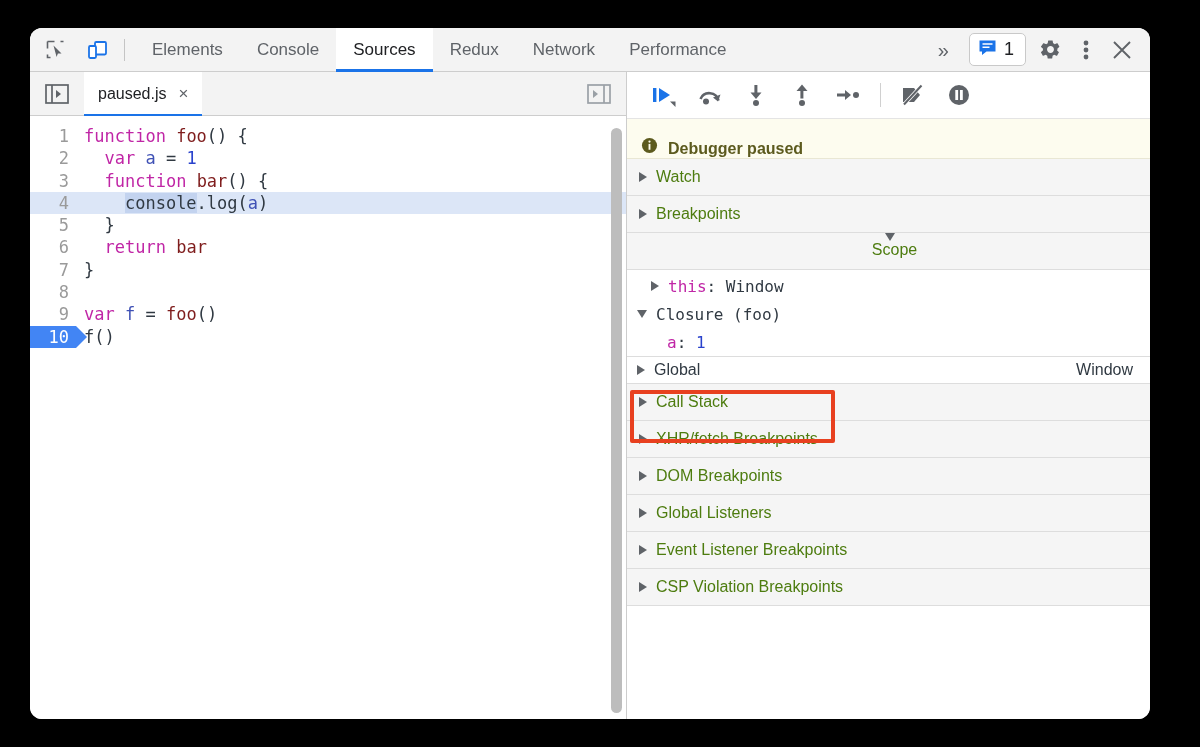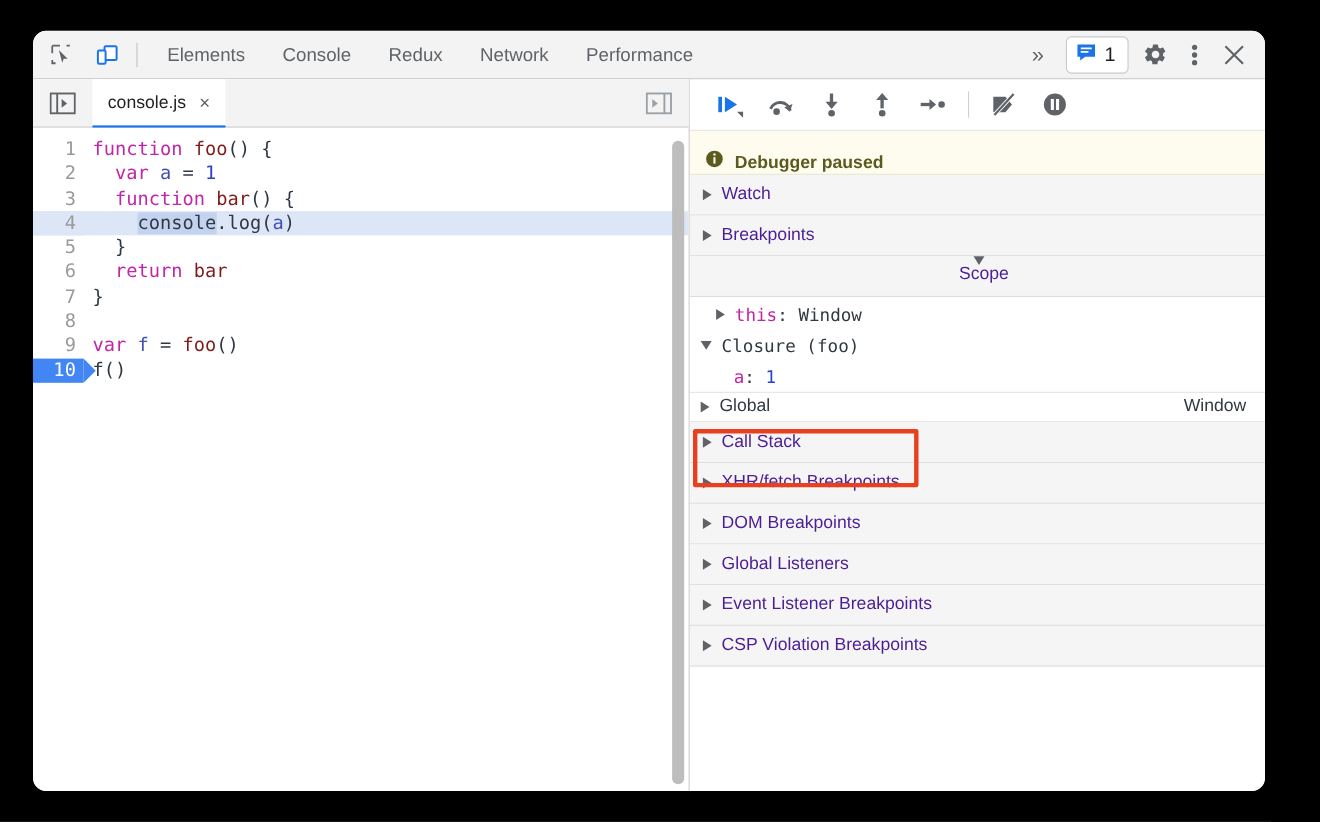--- a/index.html
+++ b/index.html
@@ -231,21 +231,21 @@
     overflow: hidden;
     position: relative;
   }
   .section-header {
     height: 37px;
     display: flex; align-items: center;
     padding-left: 12px;
     background: #f5f5f5;
     border-bottom: 1px solid #dddddd;
     font-size: 16px;
-    color: #4c1d95;
+    color: #4d7c0f;
     cursor: pointer;
     position: relative;
   }
   .section-header.open { background: #f5f5f5; flex-direction: column; }
   .tri {
     width: 0; height: 0; margin-right: 9px;
     flex: 0 0 auto;
   }
   .tri.right {
     border-top: 5.5px solid transparent;
@@ -319,20 +319,21 @@
       <svg width="22" height="22" viewBox="0 0 22 22">
         <rect x="9" y="3" width="11" height="12.5" rx="1.2" stroke="#1a73e8" stroke-width="1.8" fill="#fff"></rect>
         <rect x="3" y="7" width="7" height="12" rx="1.2" stroke="#1a73e8" stroke-width="1.8" fill="#fff"></rect>
       </svg>
     </div>
 
     <div class="tb-sep"></div>
 
     <div class="panel-tab">Elements</div>
     <div class="panel-tab">Console</div>
+    <div class="panel-tab active">Sources</div>
     <div class="panel-tab">Redux</div>
     <div class="panel-tab">Network</div>
     <div class="panel-tab">Performance</div>
 
     <div id="tabbar-right">
       <div id="more-tabs">»</div>
 
       <div id="msg-badge">
         <span>
           <svg width="19" height="19" viewBox="0 0 19 19">
@@ -371,21 +372,21 @@
 
       <div id="file-tabstrip">
         <div id="nav-toggle">
           <svg width="24" height="22" viewBox="0 0 24 22">
             <rect x="1" y="2" width="22" height="18" stroke="#5f6368" stroke-width="1.7" fill="none"></rect>
             <line x1="7" y1="2" x2="7" y2="20" stroke="#5f6368" stroke-width="1.7"></line>
             <path d="M11 7l5 4-5 4z" fill="#5f6368"></path>
           </svg>
         </div>
         <div id="file-tab">
-          <span>console.js</span>
+          <span>paused.js</span>
           <span id="file-tab-close">×</span>
         </div>
         <div id="dbg-toggle" style="margin-left:auto">
           <svg width="24" height="22" viewBox="0 0 24 22">
             <rect x="1" y="2" width="22" height="18" stroke="#9aa0a6" stroke-width="1.7" fill="none"></rect>
             <line x1="17" y1="2" x2="17" y2="20" stroke="#9aa0a6" stroke-width="1.7"></line>
             <path d="M6 7l5 4-5 4z" fill="#9aa0a6"></path>
           </svg>
         </div>
       </div>

